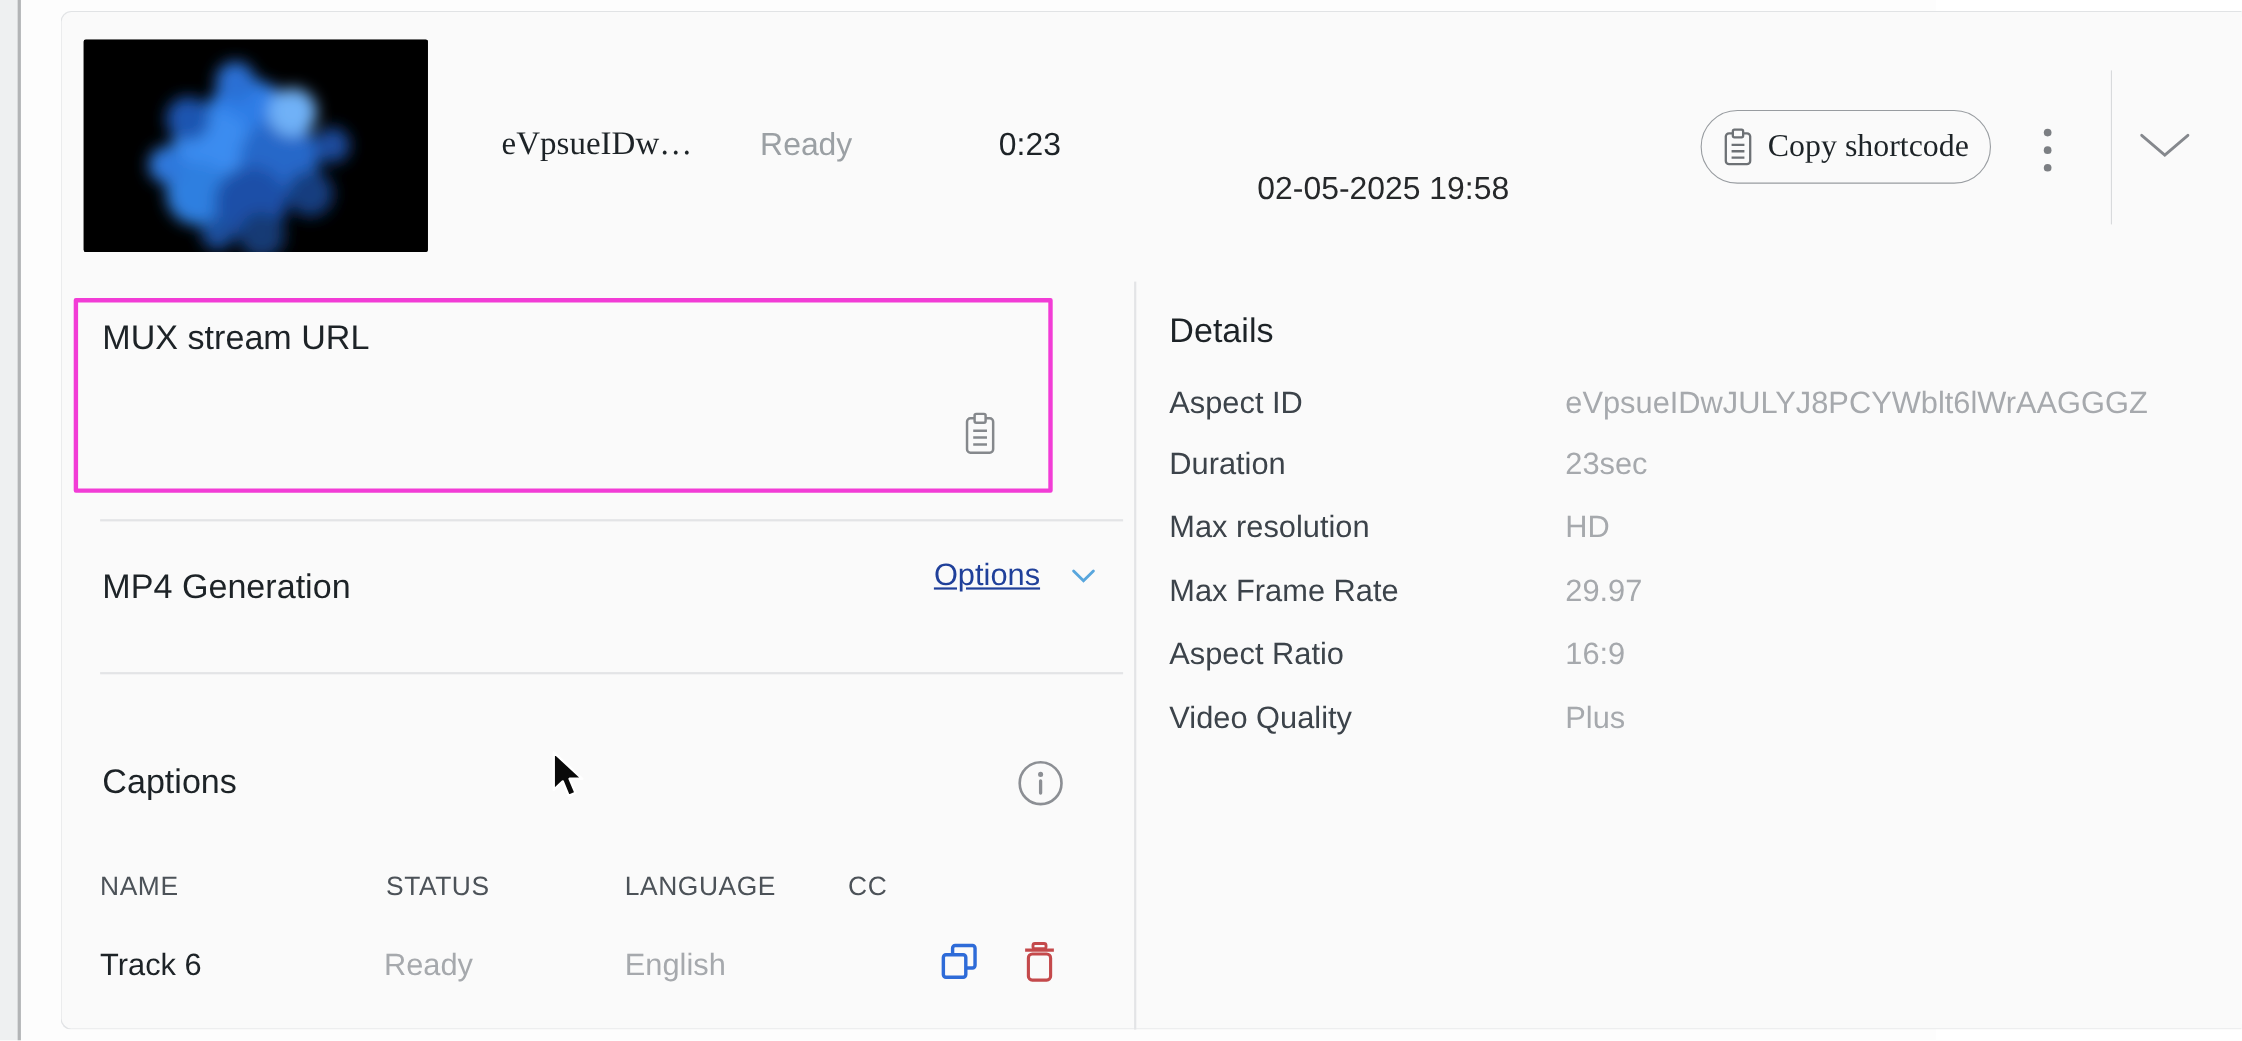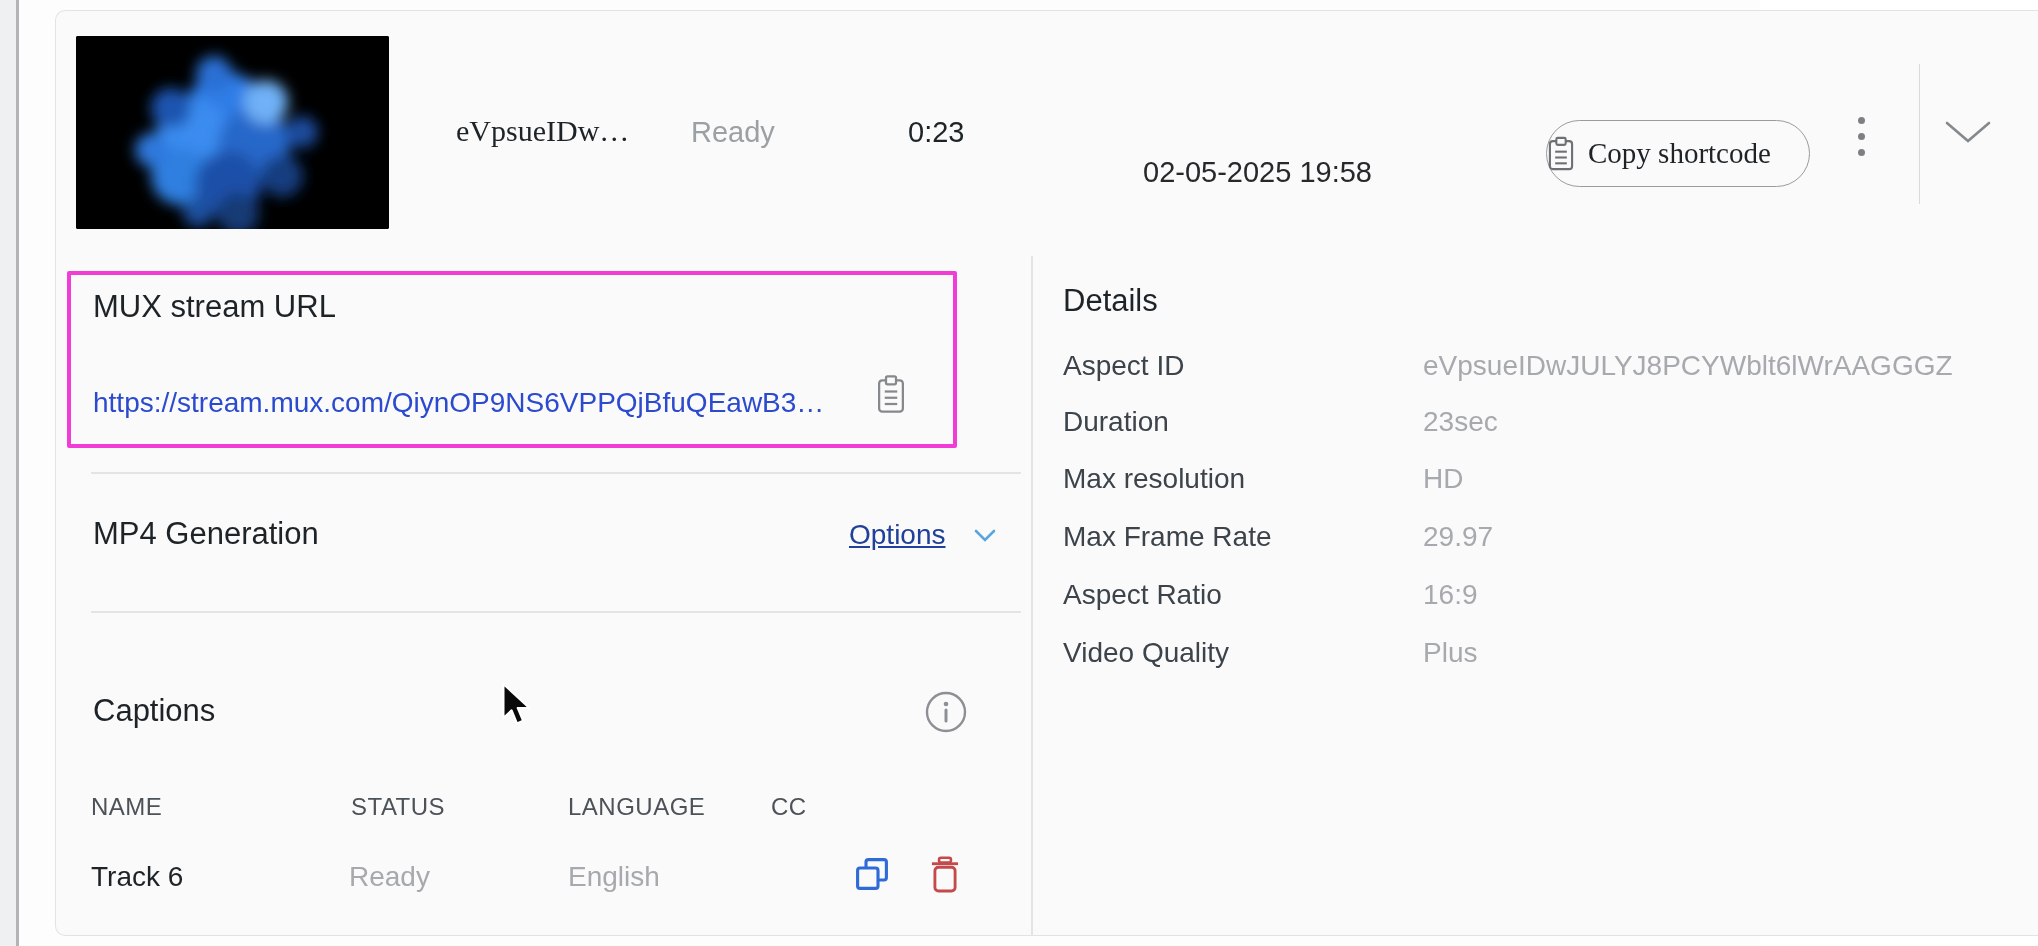--- a/index.html
+++ b/index.html
@@ -26,21 +26,21 @@
   .thumb{position:absolute;left:20px;top:25px;width:313px;height:193px;background:#000;
     border-radius:2px;overflow:hidden;}
   .asset-title{position:absolute;left:400px;top:103px;font-family:"Liberation Serif","DejaVu Serif",serif;
     font-size:30px;color:var(--text-dark);}
   .asset-status{position:absolute;left:635px;top:105px;font-size:29px;color:var(--text-gray);}
   .asset-duration{position:absolute;left:852px;top:105px;font-size:29px;color:var(--text-dark);}
   .asset-date{position:absolute;left:1087px;top:105px;font-size:29px;color:#26282a;margin-top:40px;}
 
   .copy-shortcode{position:absolute;left:1490px;top:89px;width:264px;height:67px;
     border:1px solid #989ca0;border-radius:34px;background:var(--card-bg);
-    display:flex;align-items:center;justify-content:flex-start;gap:13px;cursor:pointer;margin-top:20px;}
+    display:flex;align-items:center;justify-content:center;gap:13px;cursor:pointer;}
   .copy-shortcode span{font-family:"Liberation Serif","DejaVu Serif",serif;font-size:29px;color:var(--text-dark);}
 
   .kebab{position:absolute;left:1798px;top:102px;display:flex;flex-direction:column;gap:9px;
     padding:4px;cursor:pointer;}
   .kebab i{width:7px;height:7px;border-radius:50%;background:#7c7f83;display:block;}
   .hdr-vdiv{position:absolute;left:1863px;top:53px;width:1px;height:140px;background:#d8dadc;}
   .hdr-chevron{position:absolute;left:1889px;top:109px;cursor:pointer;}
 
   
   .pink-box{position:absolute;left:11px;top:260px;width:890px;height:177px;
@@ -48,21 +48,21 @@
   .pink-box h2{position:absolute;left:22px;top:14px;font-size:31px;font-weight:400;color:var(--text-dark);}
   .stream-link{position:absolute;left:22px;top:112px;font-size:28px;color:var(--link-blue);
     text-decoration:none;cursor:pointer;}
   .url-copy{position:absolute;left:805px;top:98px;cursor:pointer;}
 
   .hdiv{position:absolute;left:35px;width:930px;height:2px;background:var(--divider);}
   .hdiv.d1{top:461px;} .hdiv.d2{top:600px;}
 
   .section-h{position:absolute;font-size:31px;font-weight:400;color:var(--text-dark);}
   .mp4-h{left:37px;top:505px;}
-  .options{position:absolute;left:793px;top:508px;display:flex;align-items:center;gap:28px;cursor:pointer;}
+  .options{position:absolute;left:793px;top:496px;display:flex;align-items:center;gap:28px;cursor:pointer;}
   .options a{font-size:28px;color:var(--options-blue);text-decoration:underline;}
 
   .captions-h{left:37px;top:682px;}
   .add-captions{position:absolute;left:615px;top:666px;width:211px;height:69px;border:none;
     border-radius:35px;background:var(--button-blue);color:#fff;font-size:28px;
     font-family:"Liberation Sans","DejaVu Sans",sans-serif;cursor:pointer;}
   .info-icon{position:absolute;left:869px;top:680px;cursor:pointer;}
 
   .tbl-h{position:absolute;top:782px;font-size:24px;color:#4c5258;letter-spacing:.5px;}
   .tbl-h.c1{left:35px;} .tbl-h.c2{left:295px;} .tbl-h.c3{left:512px;} .tbl-h.c4{left:715px;}
@@ -142,21 +142,20 @@
     <div class="hdr-vdiv"></div>
 
     <div class="hdr-chevron">
       <svg width="46" height="24" viewBox="0 0 46 24">
         <polyline points="2,3 23,21 44,3" fill="none" stroke="#85888d" stroke-width="2.6" stroke-linecap="round"></polyline>
       </svg>
     </div>
 
     <div class="pink-box">
       <h2>MUX stream URL</h2>
-      <a class="stream-link">https://stream.mux.com/QiynOP9NS6VPPQjBfuQEawB3…</a>
       <span class="url-copy">
         <svg width="30" height="42" viewBox="0 0 24 32">
           <rect x="2.5" y="5" width="19" height="25" rx="2.5" fill="none" stroke="#85888c" stroke-width="1.8"></rect>
           <rect x="8" y="1.8" width="8" height="6.4" rx="1.2" fill="#fafafa" stroke="#85888c" stroke-width="1.8"></rect>
           <line x1="7" y1="14" x2="17" y2="14" stroke="#85888c" stroke-width="1.8"></line>
           <line x1="7" y1="19" x2="17" y2="19" stroke="#85888c" stroke-width="1.8"></line>
           <line x1="7" y1="24" x2="17" y2="24" stroke="#85888c" stroke-width="1.8"></line>
         </svg>
       </span>
     </div>

